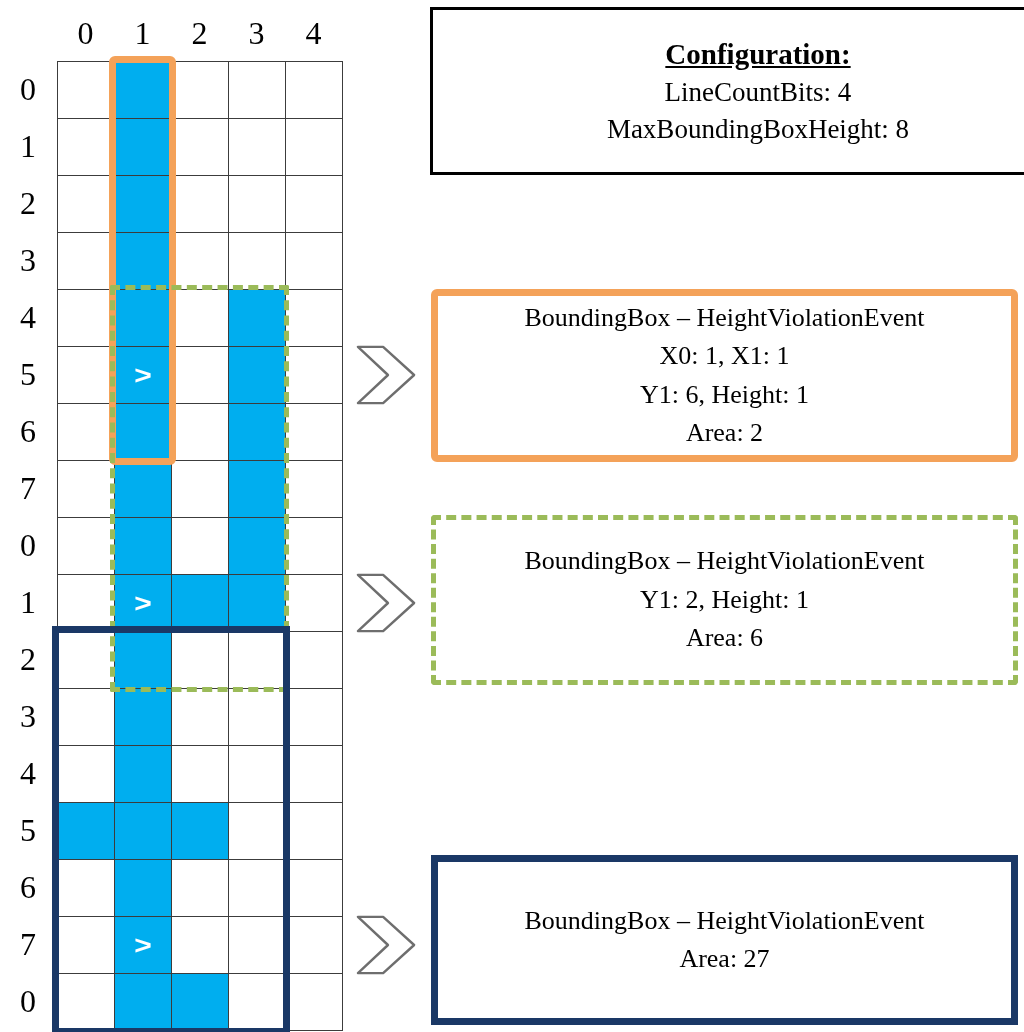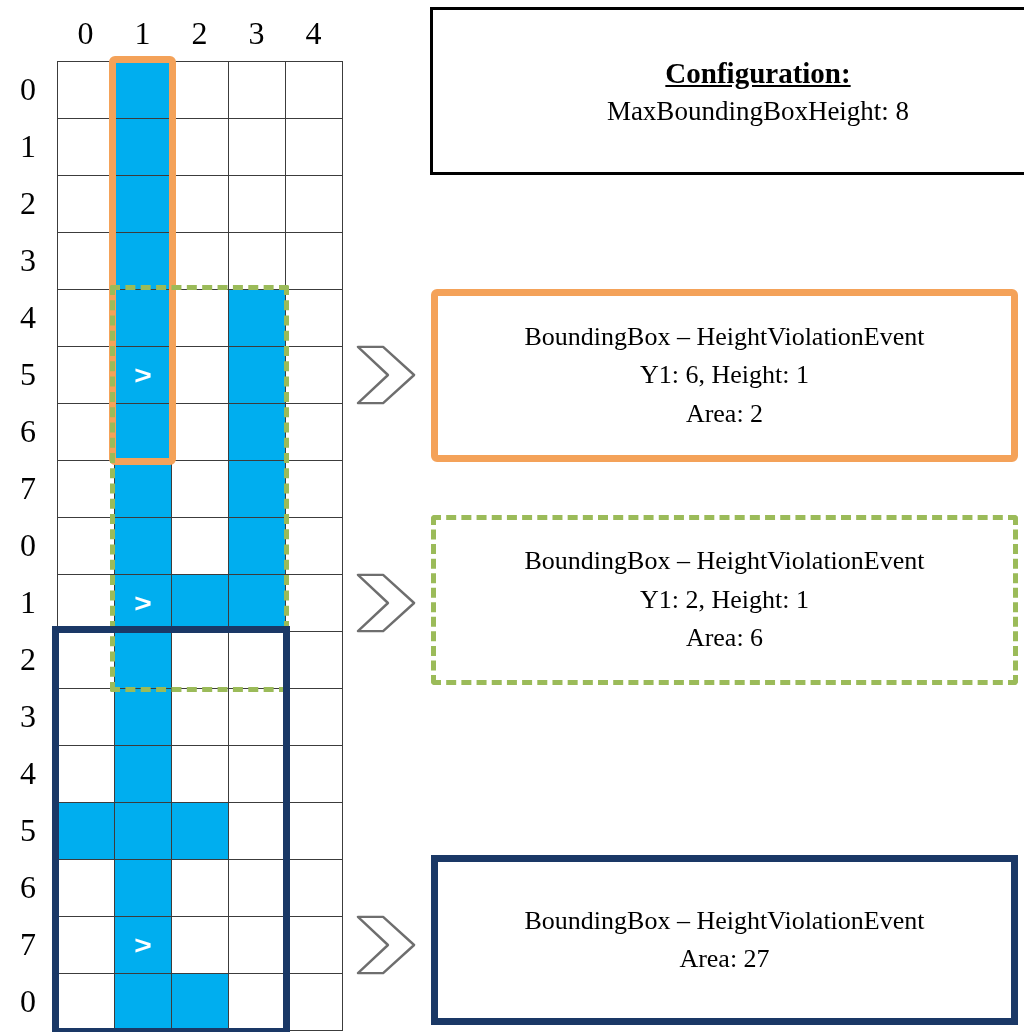--- a/index.html
+++ b/index.html
@@ -164,25 +164,27 @@
       <svg class="chevron" viewBox="0 0 64 62" style="left: 356px; top: 572px;">
         <polygon points="2,2 28,2 60,31 28,60 2,60 33,31" fill="#ffffff" stroke="#6E6E6E" stroke-width="2.5" stroke-linejoin="round"></polygon>
       </svg>
       <svg class="chevron" viewBox="0 0 64 62" style="left: 356px; top: 914px;">
         <polygon points="2,2 28,2 60,31 28,60 2,60 33,31" fill="#ffffff" stroke="#6E6E6E" stroke-width="2.5" stroke-linejoin="round"></polygon>
       </svg>
     </div>
 
   <div class="config-box">
     <div class="config-title">Configuration:</div>
+    <div class="config-line">LineCountBits: 4</div>
     <div class="config-line">MaxBoundingBoxHeight: 8</div>
   </div>
 
   <div class="event-box event-orange">
     <div class="event-line">BoundingBox – HeightViolationEvent</div>
+    <div class="event-line">X0: 1, X1: 1</div>
     <div class="event-line">Y1: 6, Height: 1</div>
     <div class="event-line">Area: 2</div>
   </div>
 
   <div class="event-box event-green">
     <div class="event-line">BoundingBox – HeightViolationEvent</div>
     <div class="event-line">Y1: 2, Height: 1</div>
     <div class="event-line">Area: 6</div>
   </div>
 

